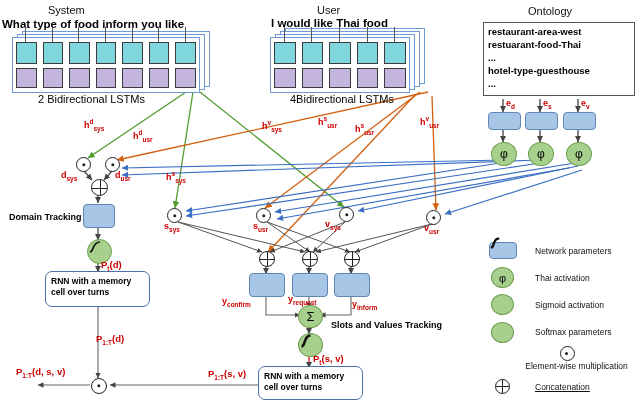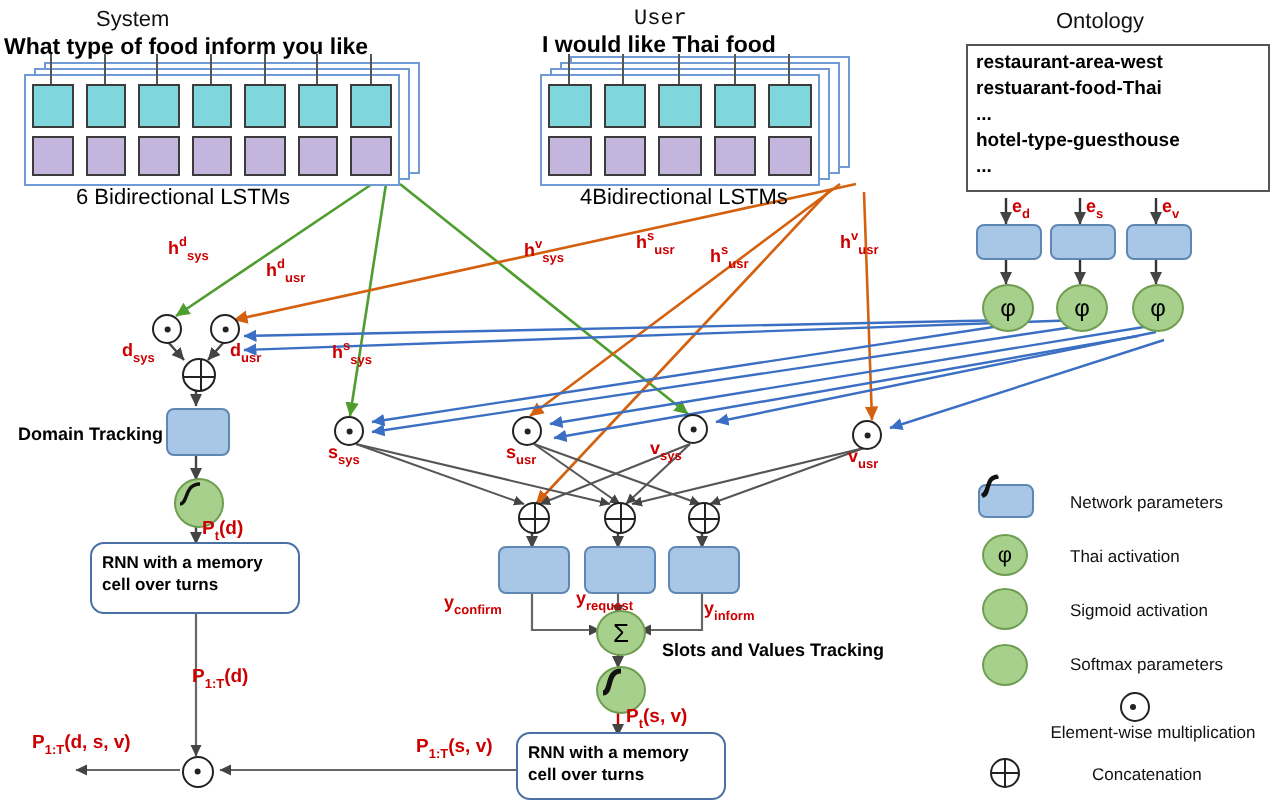--- a/index.html
+++ b/index.html
@@ -126,23 +126,23 @@
       <div class="abs cellC" style="left: 110.286px; top: 5px; width: 18.5714px; height: 20px;"></div>
       <div class="abs cellP" style="left: 110.286px; top: 31px; width: 18.5714px; height: 18px;"></div>
       <div class="abs" style="left: 119.571px; top: -10px; width: 1px; height: 15px; background: rgb(85, 85, 85);"></div>
       <div class="abs cellC" style="left: 136.857px; top: 5px; width: 18.5714px; height: 20px;"></div>
       <div class="abs cellP" style="left: 136.857px; top: 31px; width: 18.5714px; height: 18px;"></div>
       <div class="abs" style="left: 146.143px; top: -10px; width: 1px; height: 15px; background: rgb(85, 85, 85);"></div>
       <div class="abs cellC" style="left: 163.429px; top: 5px; width: 18.5714px; height: 20px;"></div>
       <div class="abs cellP" style="left: 163.429px; top: 31px; width: 18.5714px; height: 18px;"></div>
       <div class="abs" style="left: 172.714px; top: -10px; width: 1px; height: 15px; background: rgb(85, 85, 85);"></div>
     </div>
-  <div class="abs cap" style="left:38px;top:93px;">6 Bidirectional LSTMs</div>
-
-  <div class="abs ttl" style="left:317px;top:4px;font-family:Liberation Mono, monospace;">User</div>
+  <div class="abs cap" style="left:38px;top:93px;">2 Bidirectional LSTMs</div>
+
+  <div class="abs ttl" style="left:317px;top:4px;">User</div>
   <div class="abs utt" style="left:271px;top:17px;">I would like Thai food</div>
   <div class="abs lstmwrap" style="left:285px;top:28px;width:138px;height:54px;"></div>
   <div class="abs lstmwrap" style="left:280px;top:31px;width:138px;height:54px;"></div>
   <div class="abs lstmwrap" style="left:275px;top:34px;width:138px;height:54px;"></div>
   <div class="abs lstmwrap" style="left:270px;top:37px;width:138px;height:54px;"></div>
   <div class="abs" id="usrCells" style="left:270px;top:37px;width:138px;height:54px;">
       <div class="abs cellC" style="left: 4px; top: 5px; width: 19.6px; height: 20px;"></div>
       <div class="abs cellP" style="left: 4px; top: 31px; width: 19.6px; height: 18px;"></div>
       <div class="abs" style="left: 13.8px; top: -10px; width: 1px; height: 15px; background: rgb(85, 85, 85);"></div>
       <div class="abs cellC" style="left: 31.6px; top: 5px; width: 19.6px; height: 20px;"></div>
@@ -307,17 +307,17 @@
       <span class="smallnode" style="width:13px;height:13px;margin-left:6px;position:relative;">
         <span style="position:absolute;left:4.6px;top:4.6px;width:3px;height:3px;background:#222;border-radius:50%;"></span>
       </span>
       <span class="legtxt" style="margin-left:25px;">Element-wise multiplication</span>
     </div>
     <div style="display:flex;align-items:center;height:27px;">
       <span class="smallnode" style="width:13px;height:13px;margin-left:6px;position:relative;">
         <span style="position:absolute;left:0;top:5.6px;width:13px;height:1.2px;background:#222;"></span>
         <span style="position:absolute;top:0;left:5.6px;height:13px;width:1.2px;background:#222;"></span>
       </span>
-      <span class="legtxt" style="margin-left:36px;">Concatenation</span>
+      <span class="legtxt" style="margin-left:25px;text-decoration:underline;">Concatenation</span>
     </div>
   </div>
 
 </div>
 
 </body></html>

